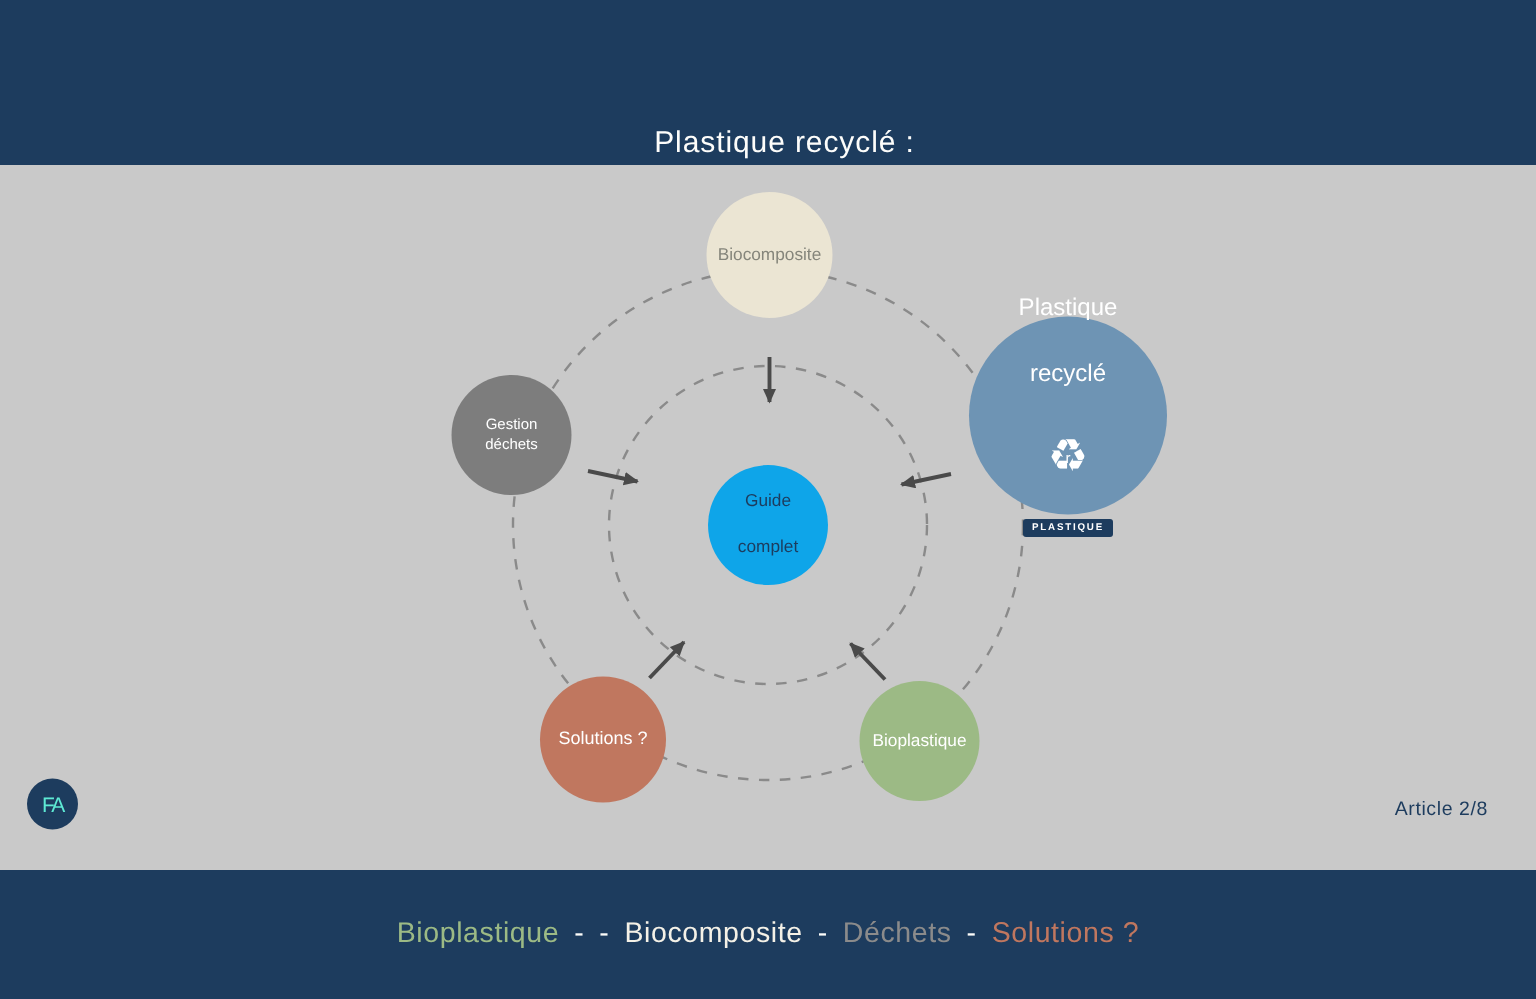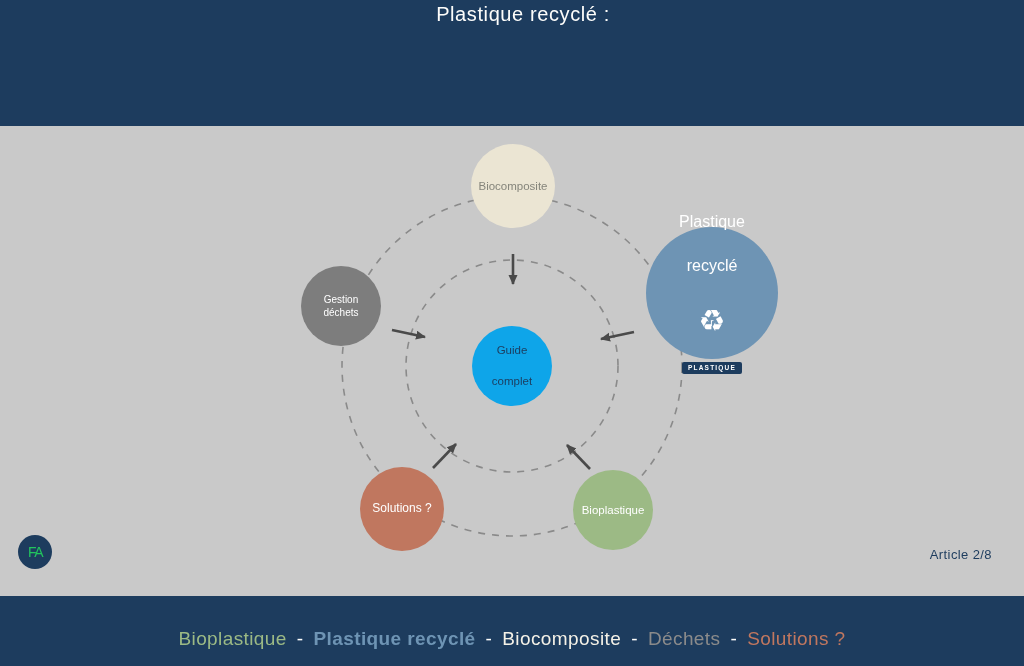--- a/index.html
+++ b/index.html
@@ -2,22 +2,22 @@
 <html><head>
 <meta charset="utf-8">
 <style>
   * { margin: 0; padding: 0; box-sizing: border-box; }
   html, body { width: 1024px; height: 666px; }
   body { font-family: "Liberation Sans", sans-serif; overflow: hidden; background: #fff; }
   .page { position: relative; width: 1024px; height: 666px; }
 
   
   .header {
-    height: 126px;
-    display: flex; align-items: flex-start; justify-content: center; padding-left: 22px;
+    height: 110px;
+    display: flex; align-items: flex-end; justify-content: center; padding-left: 22px;
   }
   .title {
     color: #fdfdfb; text-align: center;
     font-size: 20px; line-height: 29px; letter-spacing: 0.6px; font-weight: 400;
   }
 
   
   .diagram-area {
     position: relative; width: 1024px; height: 470px;
   }
@@ -115,30 +115,29 @@
 
     <div class="node node-bioplast" style="color: rgb(255, 255, 255); background-color: rgb(156, 186, 133);">
       <span>Bioplastique</span>
     </div>
 
     <div class="node node-center" style="color: rgb(29, 60, 94); background-color: #0ea5e9; gap: 16px;">
       <span>Guide</span>
       <span>complet</span>
     </div>
 
-    <div class="logo-badge" style="color: #22c55e; background-color: rgb(29, 60, 94);">FA</div>
+    <div class="logo-badge" style="color: #5eead4; background-color: rgb(29, 60, 94);">FA</div>
 
     <div class="article-label" style="color: rgb(29, 60, 94);">Article 2/8</div>
 
   </main>
 
   <footer class="footer" style="background-color: rgb(29, 60, 94);">
     <span style="color: rgb(156, 186, 133); font-weight: normal;">Bioplastique</span>
     <span class="sep">-</span>
-    <span style="color: rgb(110, 148, 180); font-weight: bold;">Plastique recyclé</span>
     <span class="sep">-</span>
     <span style="color: rgb(244, 241, 231); font-weight: normal;">Biocomposite</span>
     <span class="sep">-</span>
     <span style="color: rgb(139, 139, 139); font-weight: normal;">Déchets</span>
     <span class="sep">-</span>
     <span style="color: rgb(192, 119, 95); font-weight: normal;">Solutions ?</span>
   </footer>
 
 </div>
 

